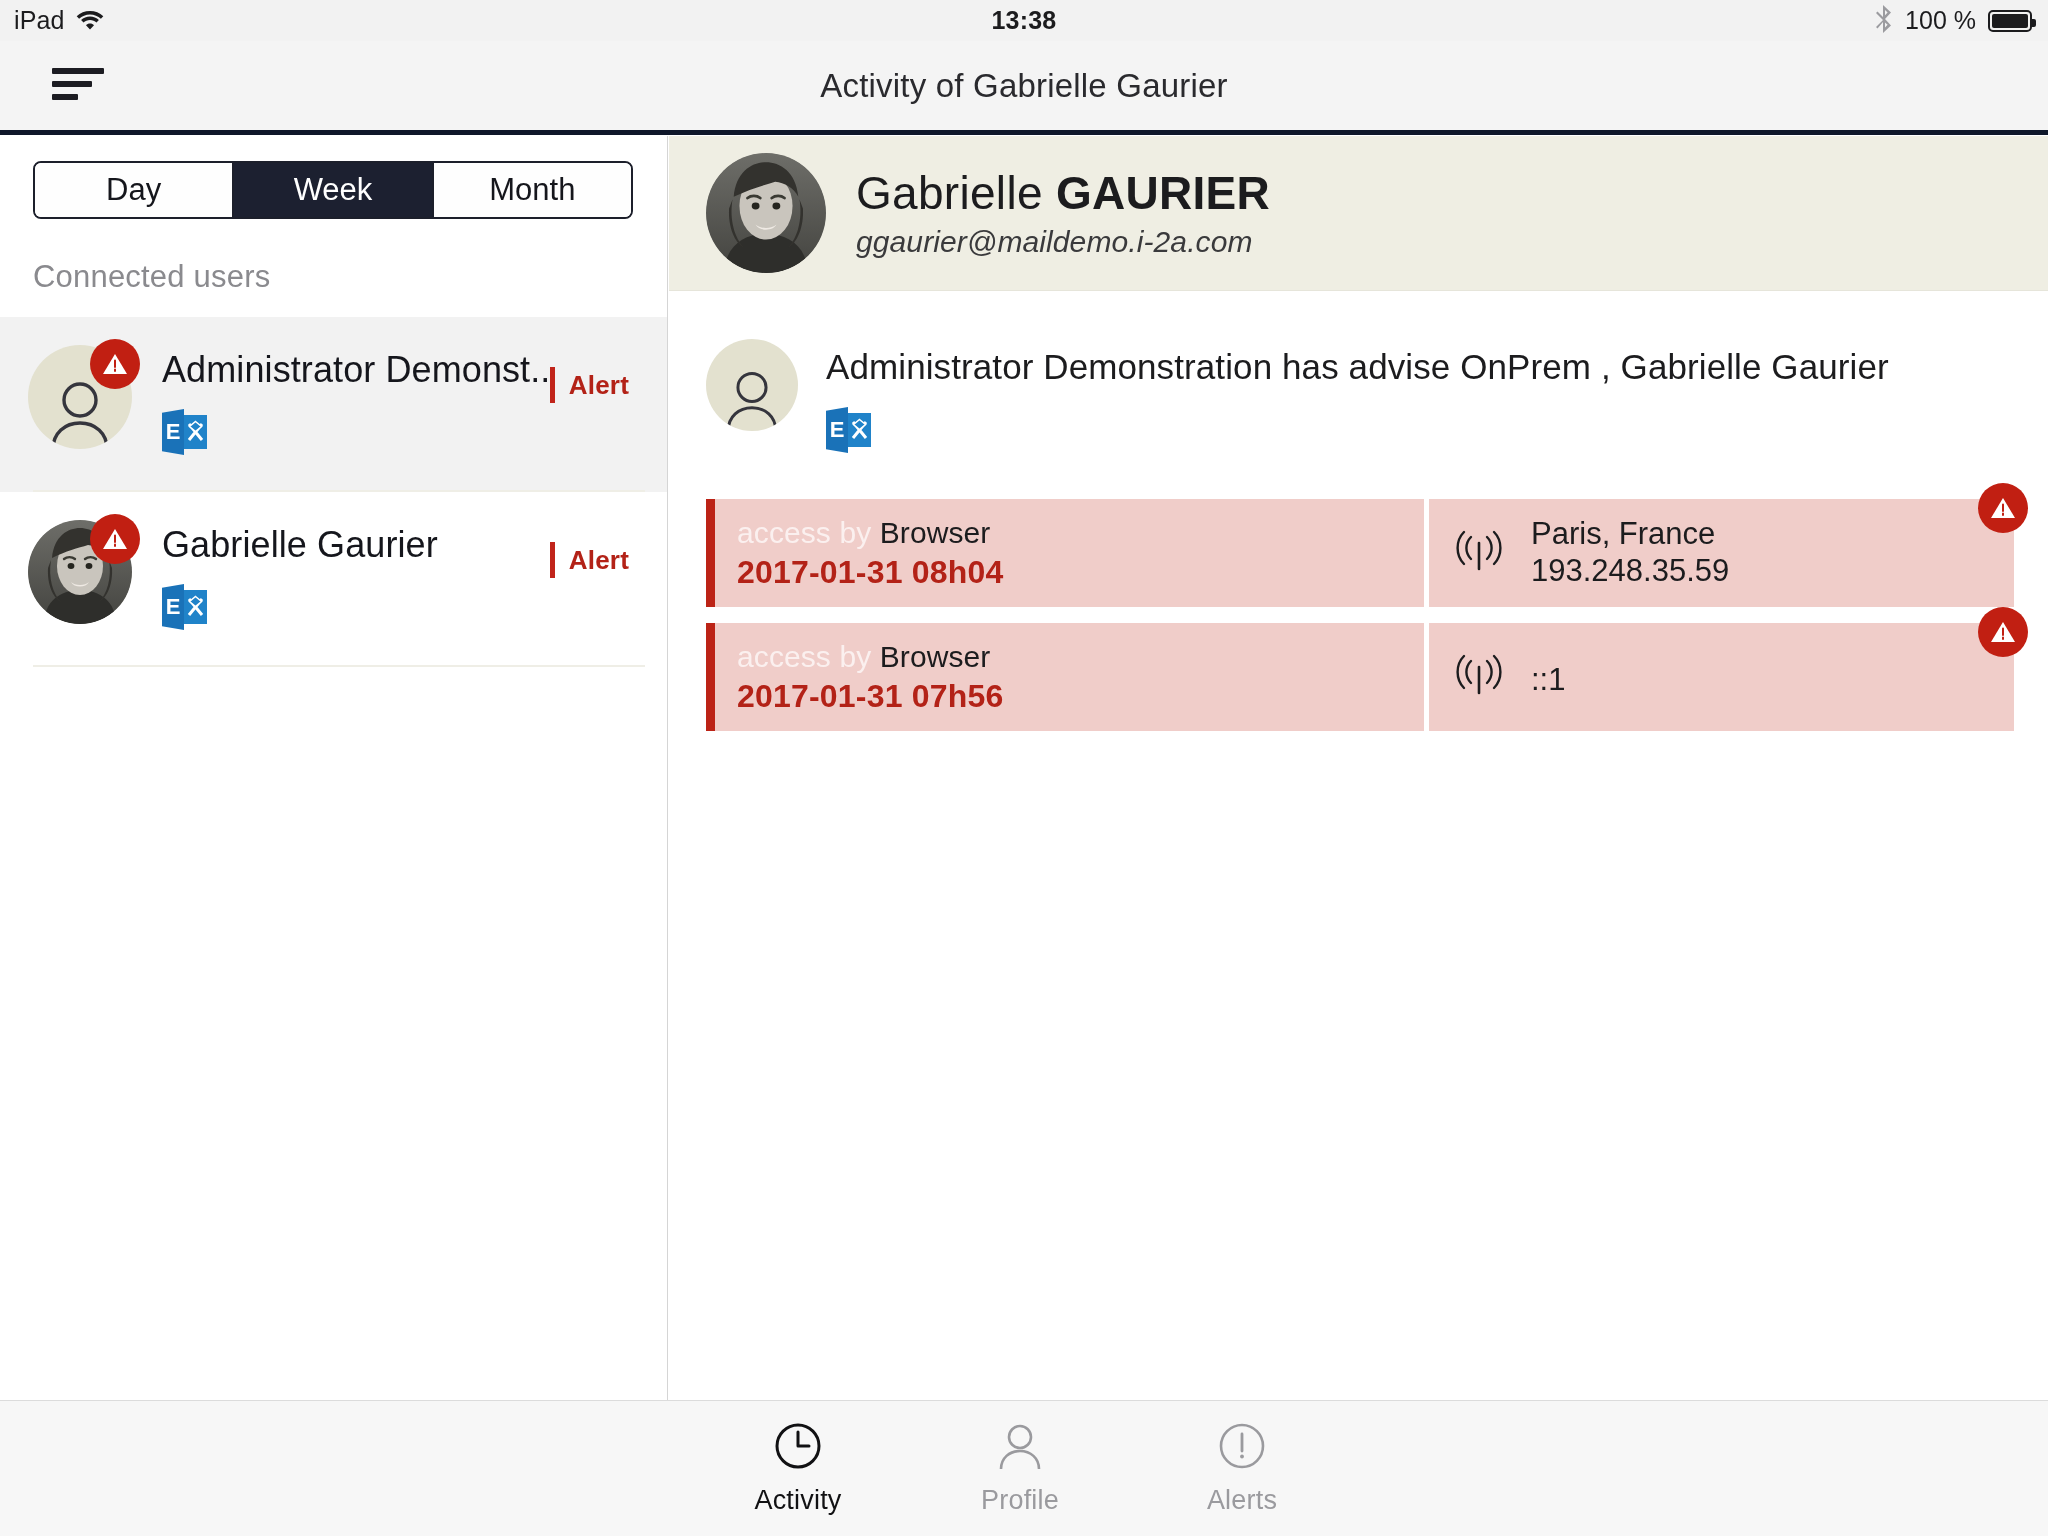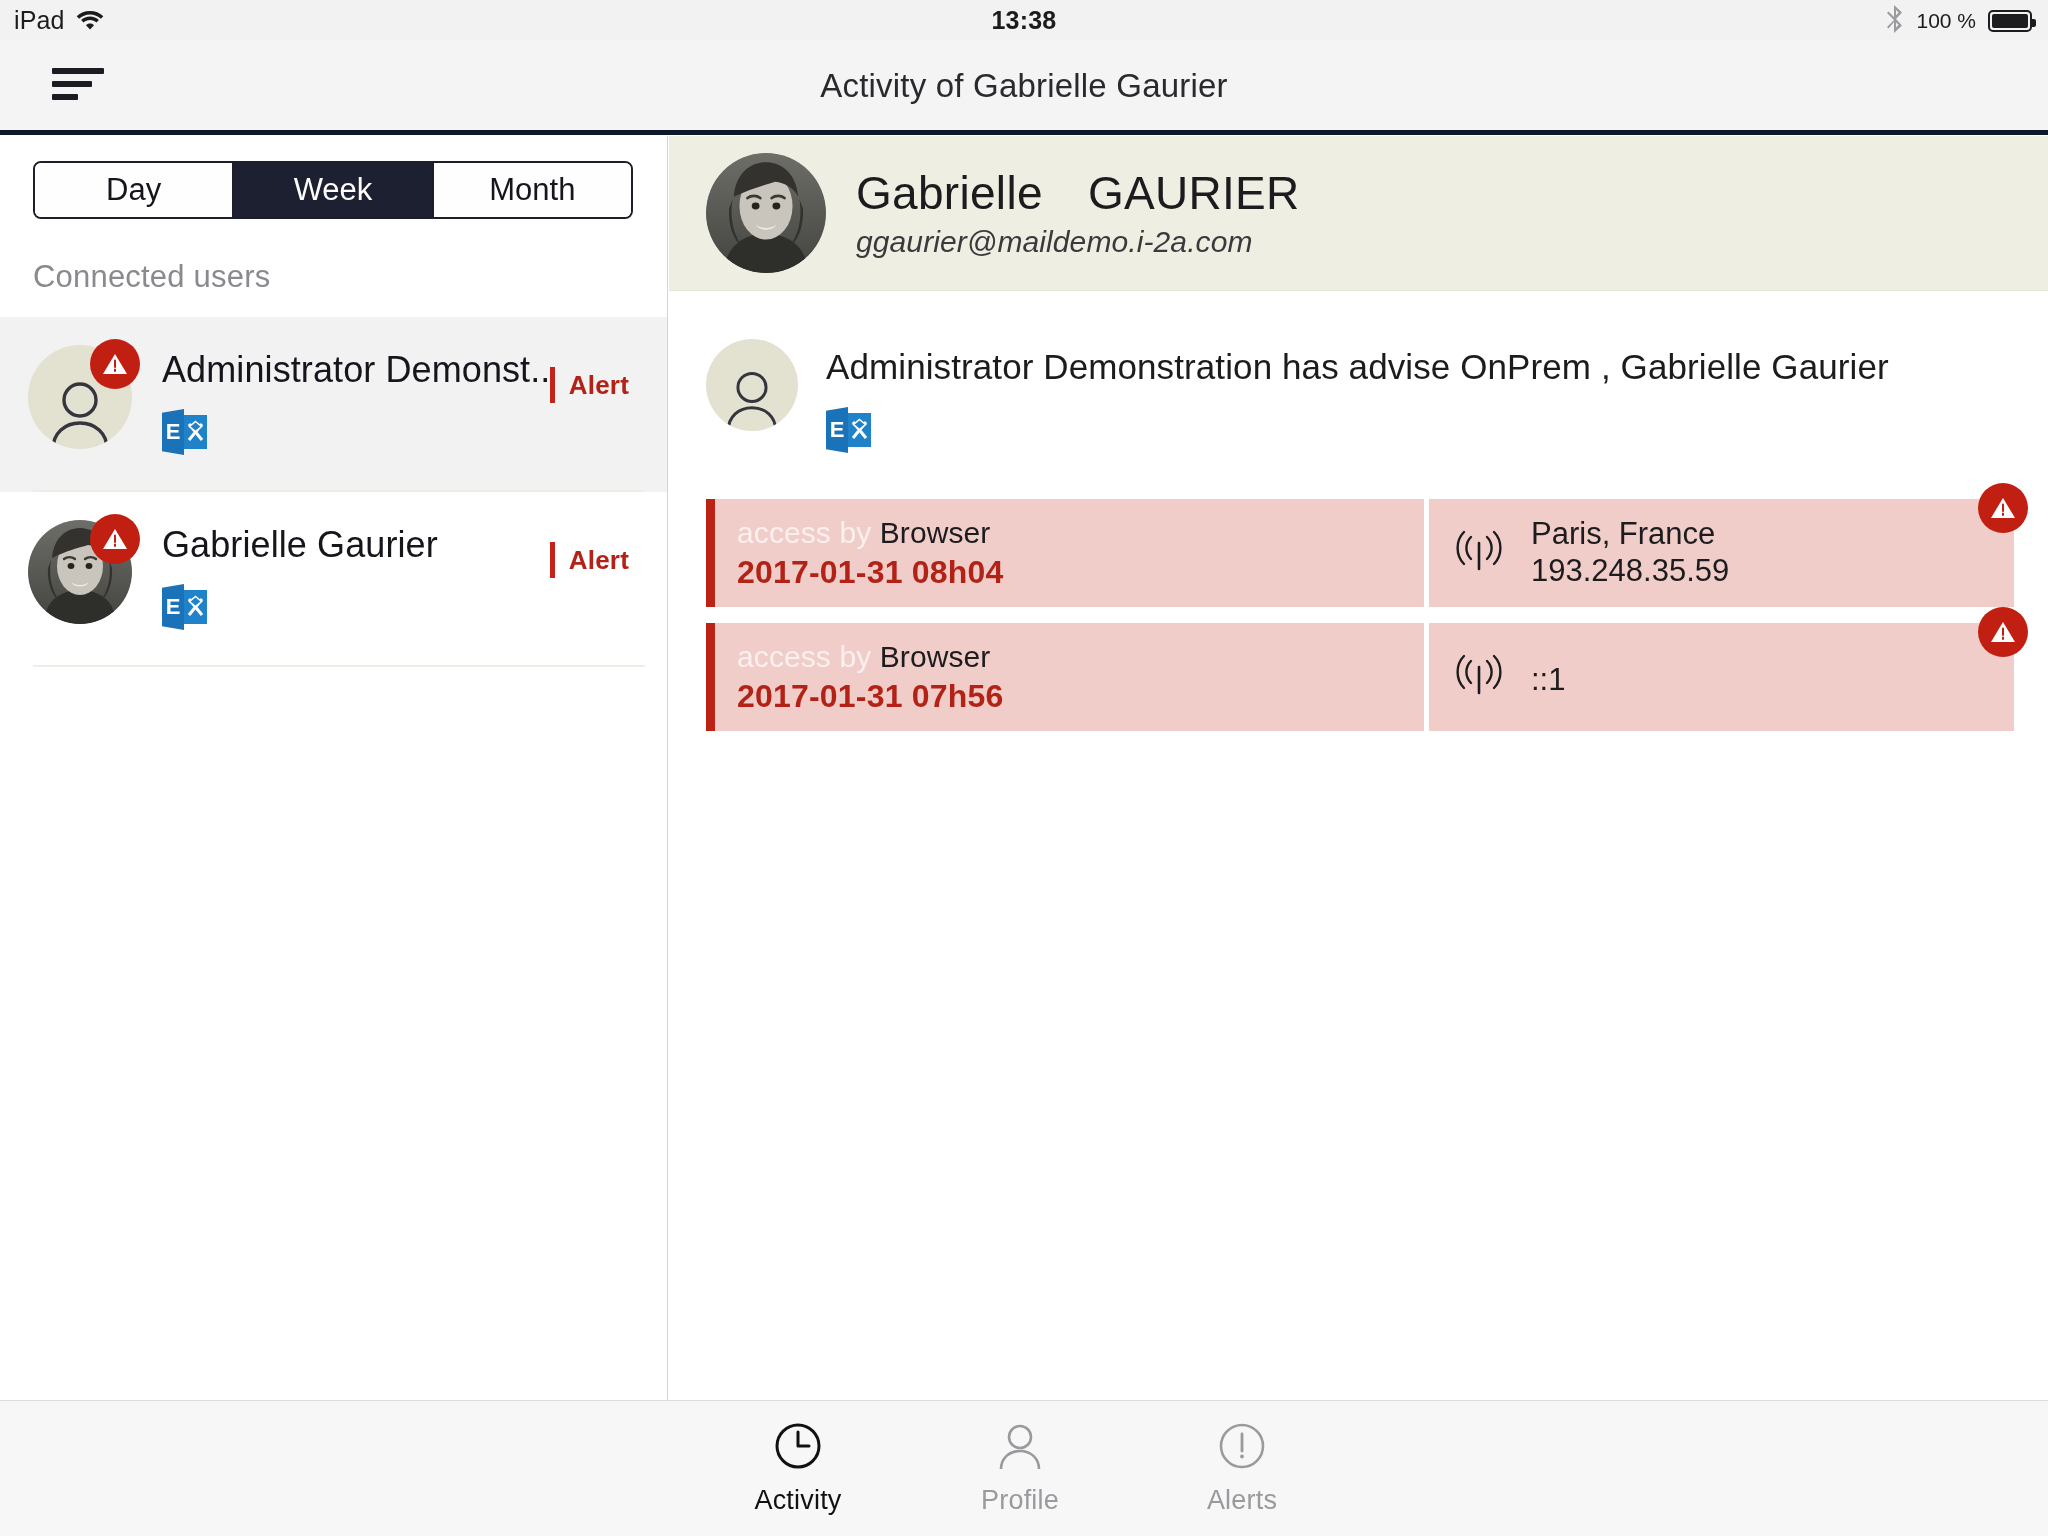--- a/index.html
+++ b/index.html
@@ -15,21 +15,21 @@
   
   .statusbar{
     position:absolute; top:0; left:0; width:2048px; height:41px;
     background:#f2f2f2; display:flex; align-items:center;
   }
   .sb-left{ position:absolute; left:14px; display:flex; align-items:center; gap:11px; }
   .sb-ipad{ font-size:25px; color:#1c1c1e; letter-spacing:.1px; }
   .sb-center{ position:absolute; left:0; width:2048px; text-align:center;
               font-size:25px; color:#1c1c1e; font-weight:700; letter-spacing:.2px; }
   .sb-right{ position:absolute; right:16px; display:flex; align-items:center; gap:12px; }
-  .sb-pct{ font-size:21px; color:#1c1c1e; }
+  .sb-pct{ font-size:25px; color:#1c1c1e; }
   .batt{ position:relative; width:44px; height:22px; border:2px solid #1c1c1e;
          border-radius:5px; }
   .batt i{ position:absolute; inset:2px; background:#1c1c1e; border-radius:2px; display:block; }
   .batt:after{ content:""; position:absolute; right:-6px; top:7px; width:4px; height:8px;
                background:#1c1c1e; border-radius:0 2px 2px 0; }
 
   
   .navbar{
     position:absolute; top:41px; left:0; width:2048px; height:94px;
     background:#f4f4f4; border-bottom:5px solid #0f172a;
@@ -119,21 +119,21 @@
   .profile-header{
     height:155px; background:#efeee3; display:flex; align-items:center; padding-left:37px;
     border-bottom:1px solid #e6e5da;
   }
   .ph-avatar{
     width:120px; height:120px; border-radius:50%; overflow:hidden; background:#8e8e88; flex:none;
   }
   .ph-text{ margin-left:30px; }
   .ph-name{ font-size:46px; color:#1c1c1e; line-height:1.15; letter-spacing:.3px; }
   .ph-name .first{ font-weight:300; }
-  .ph-name .last{ font-weight:400;margin-left:32px; }
+  .ph-name .last{ font-weight:700; }
   .ph-mail{ font-size:30px; color:#3a3a3c; margin-top:6px; letter-spacing:.1px;font-style:italic; }
 
   .activity-block{ padding:48px 0 0 0; }
   .act-head{ display:flex; align-items:flex-start; padding-left:37px; }
   .act-avatar{
     width:92px; height:92px; border-radius:50%; background:#e3e1cf; flex:none;
     display:flex; align-items:flex-end; justify-content:center; overflow:hidden;
   }
   .act-body{ margin-left:28px; padding-top:8px; }
   .act-msg{ font-size:35px; color:#1c1c1e; letter-spacing:.1px; }

